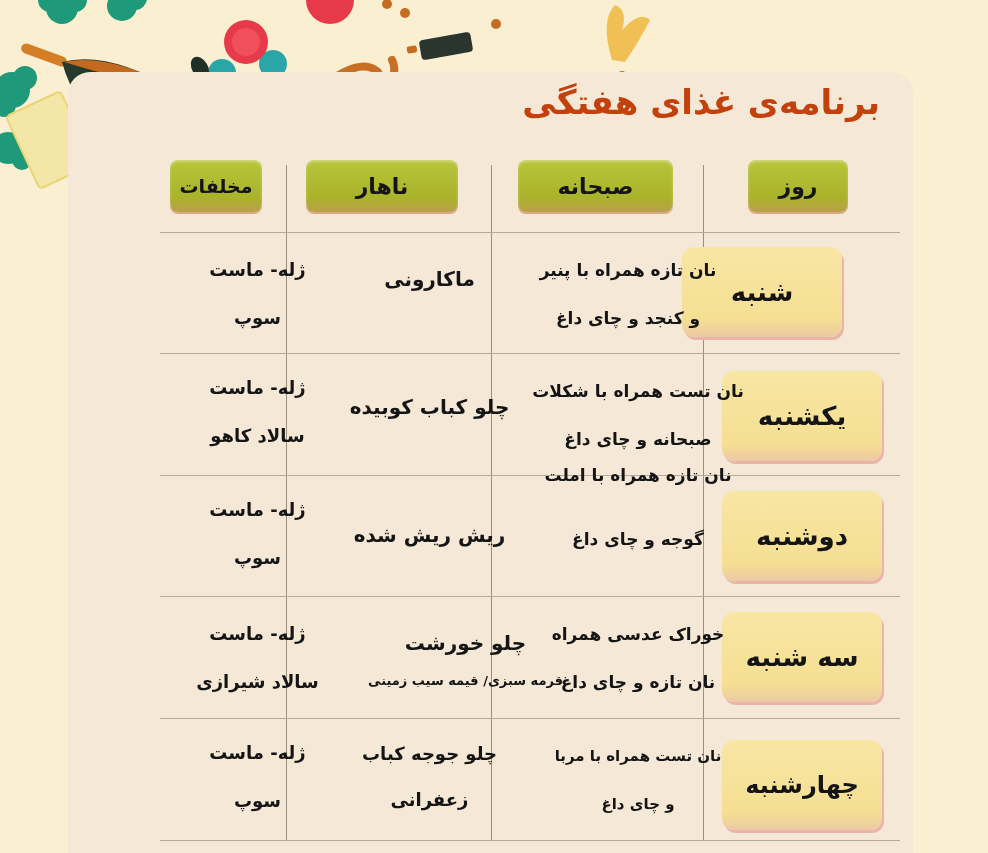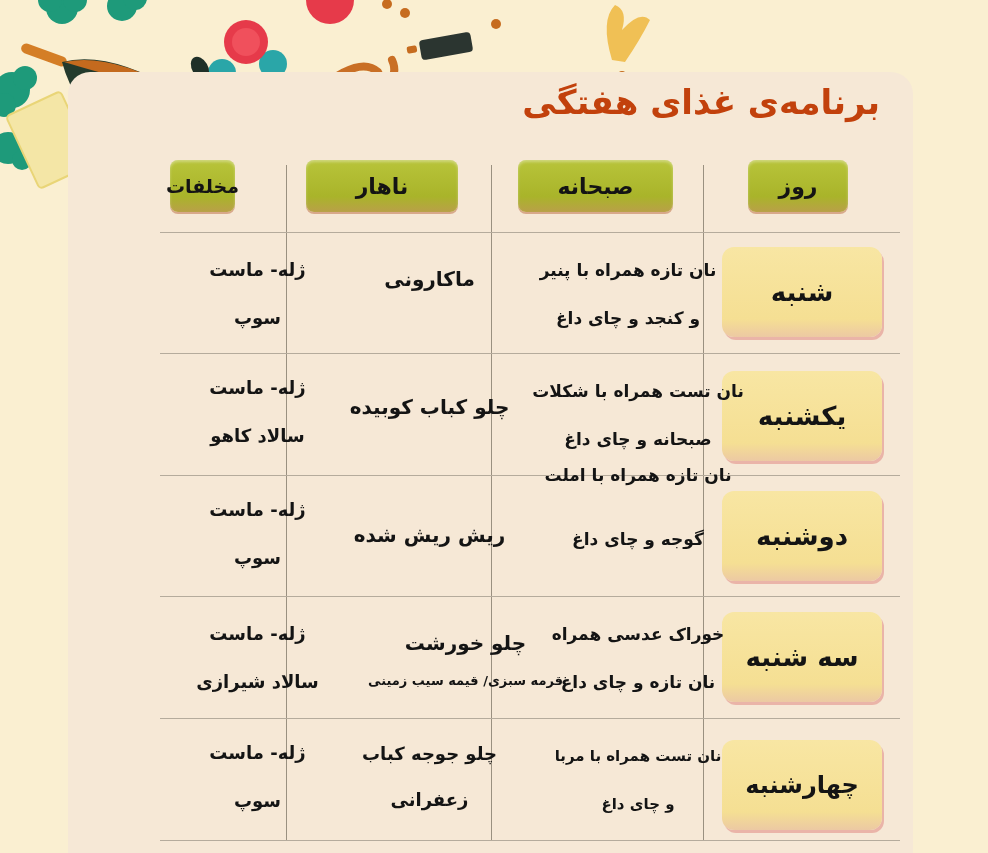--- a/index.html
+++ b/index.html
@@ -114,23 +114,23 @@
 <div class="hline" style="top:232px"></div>
 <div class="hline" style="top:353px"></div>
 <div class="hline" style="top:475px"></div>
 <div class="hline" style="top:596px"></div>
 <div class="hline" style="top:718px"></div>
 <div class="hline" style="top:840px"></div>
 
 <div class="hdr" style="left:748px;top:160px;width:100px;">روز</div>
 <div class="hdr" style="left:518px;top:160px;width:155px;">صبحانه</div>
 <div class="hdr" style="left:306px;top:160px;width:152px;">ناهار</div>
-<div class="hdr" style="left:170px;top:160px;width:65px;font-size:19px;">مخلفات</div>
+<div class="hdr" style="left:170px;top:160px;width:92px;font-size:19px;">مخلفات</div>
 
-<div class="day" style="left:722px;top:247px;">شنبه</div>
+<div class="day" style="left:682px;top:247px;">شنبه</div>
 <div class="cell bf" style="left:483px;top:236px;width:210px;height:115px;">
   <span>نان تازه همراه با پنیر</span>
   <span>و کنجد و چای داغ</span>
 </div>
 <div class="cell ln" style="left:288px;top:236px;width:203px;height:95px;justify-content:flex-start;padding-top:20px;">
   <span>ماکارونی</span>
 </div>
 <div class="cell sd" style="left:150px;top:236px;width:135px;height:115px;">
   <span>ژله- ماست</span>
   <span>سوپ</span>

